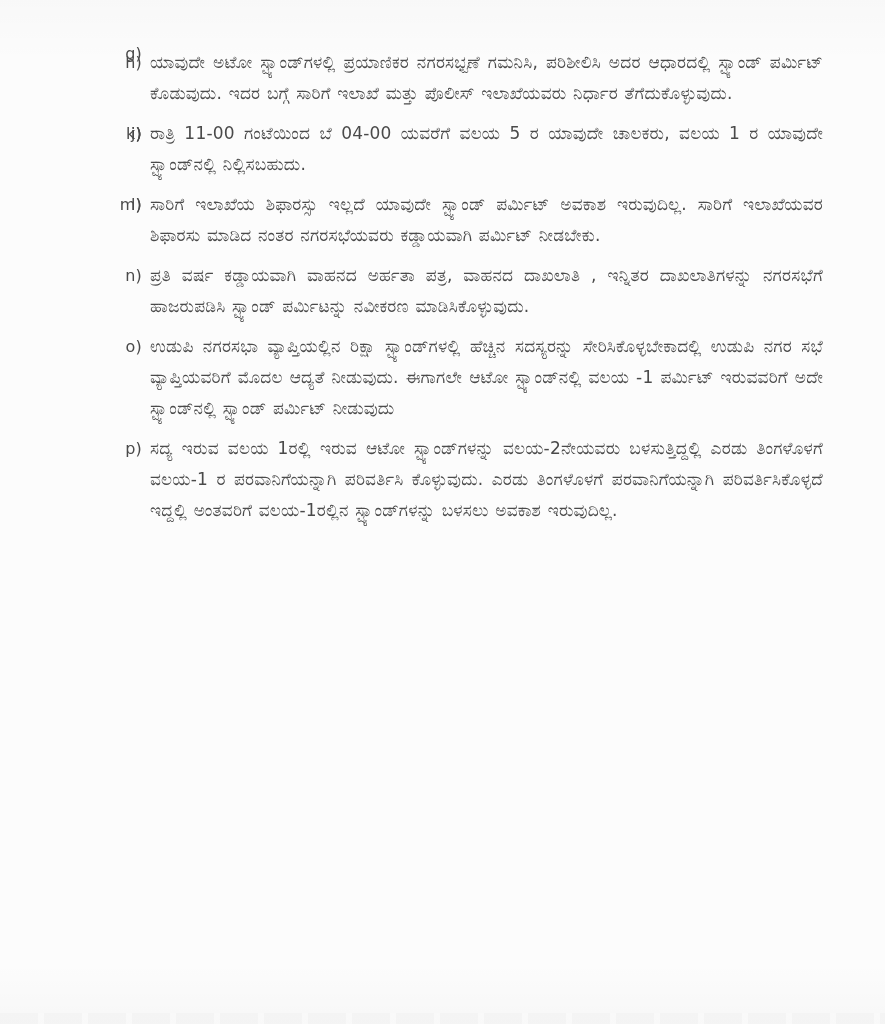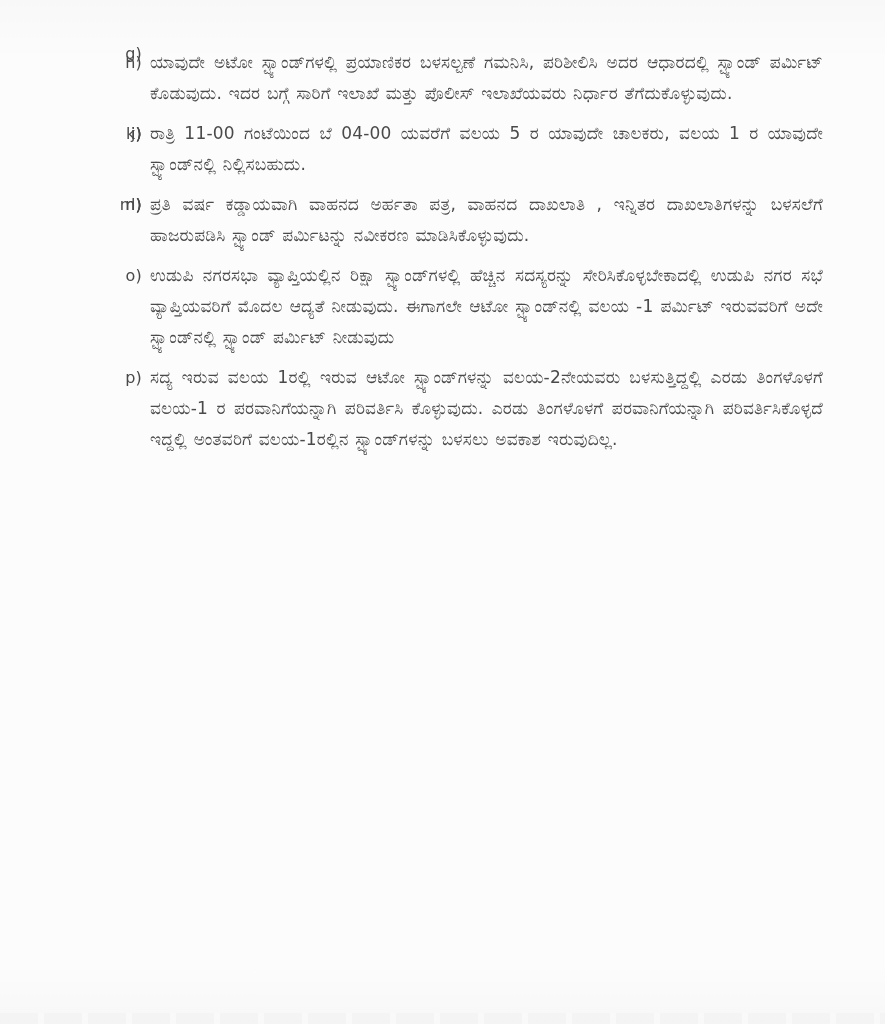--- a/index.html
+++ b/index.html
@@ -65,21 +65,21 @@
 <body>
 
 <div class="doc" style="background: rgb(252, 252, 252); color: rgb(74, 74, 74);">
   <ol class="clause-list">
   <li class="clause">
     <span class="clause-label">g)</span>
   </li>
 
   <li class="clause">
     <span class="clause-label">h)</span>
-    <span class="clause-text">ಯಾವುದೇ ಅಟೋ ಸ್ಟ್ಯಾಂಡ್‌ಗಳಲ್ಲಿ ಪ್ರಯಾಣಿಕರ ಬಳಸಲ್ಟಣೆ ಗಮನಿಸಿ, ಪರಿಶೀಲಿಸಿ ಅದರ ಆಧಾರದಲ್ಲಿ ಸ್ಟ್ಯಾಂಡ್ ಪರ್ಮಿಟ್ ಕೊಡುವುದು. ಇದರ ಬಗ್ಗೆ ಸಾರಿಗೆ ಇಲಾಖೆ ಮತ್ತು ಪೊಲೀಸ್ ಇಲಾಖೆಯವರು ನಿರ್ಧಾರ ತೆಗೆದುಕೊಳ್ಳುವುದು.</span>
+    <span class="clause-text">ಯಾವುದೇ ಅಟೋ ಸ್ಟ್ಯಾಂಡ್‌ಗಳಲ್ಲಿ ಪ್ರಯಾಣಿಕರ ನಗರಸಭ್ಟಣೆ ಗಮನಿಸಿ, ಪರಿಶೀಲಿಸಿ ಅದರ ಆಧಾರದಲ್ಲಿ ಸ್ಟ್ಯಾಂಡ್ ಪರ್ಮಿಟ್ ಕೊಡುವುದು. ಇದರ ಬಗ್ಗೆ ಸಾರಿಗೆ ಇಲಾಖೆ ಮತ್ತು ಪೊಲೀಸ್ ಇಲಾಖೆಯವರು ನಿರ್ಧಾರ ತೆಗೆದುಕೊಳ್ಳುವುದು.</span>
   </li>
 
   <li class="clause">
     <span class="clause-label">i)</span>
   </li>
 
   <li class="clause">
     <span class="clause-label">j)</span>
   </li>
 
@@ -87,25 +87,26 @@
     <span class="clause-label">k)</span>
     <span class="clause-text">ರಾತ್ರಿ 11-00 ಗಂಟೆಯಿಂದ ಬೆ 04-00 ಯವರೆಗೆ ವಲಯ 5 ರ ಯಾವುದೇ ಚಾಲಕರು, ವಲಯ 1 ರ ಯಾವುದೇ ಸ್ಟ್ಯಾಂಡ್‌ನಲ್ಲಿ ನಿಲ್ಲಿಸಬಹುದು.</span>
   </li>
 
   <li class="clause">
     <span class="clause-label">l)</span>
   </li>
 
   <li class="clause">
     <span class="clause-label">m)</span>
+    <span class="clause-text">ಸಾರಿಗೆ ಇಲಾಖೆಯ ಶಿಫಾರಸ್ಸು ಇಲ್ಲದೆ ಯಾವುದೇ ಸ್ಟ್ಯಾಂಡ್ ಪರ್ಮಿಟ್ ಅವಕಾಶ ಇರುವುದಿಲ್ಲ. ಸಾರಿಗೆ ಇಲಾಖೆಯವರ ಶಿಫಾರಸು ಮಾಡಿದ ನಂತರ ನಗರಸಭೆಯವರು ಕಡ್ಡಾಯವಾಗಿ ಪರ್ಮಿಟ್ ನೀಡಬೇಕು.</span>
   </li>
 
   <li class="clause">
     <span class="clause-label">n)</span>
-    <span class="clause-text">ಪ್ರತಿ ವರ್ಷ ಕಡ್ಡಾಯವಾಗಿ ವಾಹನದ ಅರ್ಹತಾ ಪತ್ರ, ವಾಹನದ ದಾಖಲಾತಿ , ಇನ್ನಿತರ ದಾಖಲಾತಿಗಳನ್ನು ಬಳಸಲೆಗೆ ಹಾಜರುಪಡಿಸಿ ಸ್ಟ್ಯಾಂಡ್ ಪರ್ಮಿಟನ್ನು ನವೀಕರಣ ಮಾಡಿಸಿಕೊಳ್ಳುವುದು.</span>
+    <span class="clause-text">ಪ್ರತಿ ವರ್ಷ ಕಡ್ಡಾಯವಾಗಿ ವಾಹನದ ಅರ್ಹತಾ ಪತ್ರ, ವಾಹನದ ದಾಖಲಾತಿ , ಇನ್ನಿತರ ದಾಖಲಾತಿಗಳನ್ನು ನಗರಸಭೆಗೆ ಹಾಜರುಪಡಿಸಿ ಸ್ಟ್ಯಾಂಡ್ ಪರ್ಮಿಟನ್ನು ನವೀಕರಣ ಮಾಡಿಸಿಕೊಳ್ಳುವುದು.</span>
   </li>
 
   <li class="clause">
     <span class="clause-label">o)</span>
     <span class="clause-text">ಉಡುಪಿ ನಗರಸಭಾ ವ್ಯಾಪ್ತಿಯಲ್ಲಿನ ರಿಕ್ಷಾ ಸ್ಟ್ಯಾಂಡ್‌ಗಳಲ್ಲಿ ಹೆಚ್ಚಿನ ಸದಸ್ಯರನ್ನು ಸೇರಿಸಿಕೊಳ್ಳಬೇಕಾದಲ್ಲಿ ಉಡುಪಿ ನಗರ ಸಭೆ ವ್ಯಾಪ್ತಿಯವರಿಗೆ ಮೊದಲ ಆದ್ಯತೆ ನೀಡುವುದು. ಈಗಾಗಲೇ ಆಟೋ ಸ್ಟ್ಯಾಂಡ್‌ನಲ್ಲಿ ವಲಯ -1 ಪರ್ಮಿಟ್ ಇರುವವರಿಗೆ ಅದೇ ಸ್ಟ್ಯಾಂಡ್‌ನಲ್ಲಿ ಸ್ಟ್ಯಾಂಡ್ ಪರ್ಮಿಟ್ ನೀಡುವುದು</span>
   </li>
 
   <li class="clause">
     <span class="clause-label">p)</span>
     <span class="clause-text">ಸದ್ಯ ಇರುವ ವಲಯ 1ರಲ್ಲಿ ಇರುವ ಆಟೋ ಸ್ಟ್ಯಾಂಡ್‌ಗಳನ್ನು ವಲಯ-2ನೇಯವರು ಬಳಸುತ್ತಿದ್ದಲ್ಲಿ ಎರಡು ತಿಂಗಳೊಳಗೆ ವಲಯ-1 ರ ಪರವಾನಿಗೆಯನ್ನಾಗಿ ಪರಿವರ್ತಿಸಿ ಕೊಳ್ಳುವುದು. ಎರಡು ತಿಂಗಳೊಳಗೆ ಪರವಾನಿಗೆಯನ್ನಾಗಿ ಪರಿವರ್ತಿಸಿಕೊಳ್ಳದೆ ಇದ್ದಲ್ಲಿ ಅಂತವರಿಗೆ ವಲಯ-1ರಲ್ಲಿನ ಸ್ಟ್ಯಾಂಡ್‌ಗಳನ್ನು ಬಳಸಲು ಅವಕಾಶ ಇರುವುದಿಲ್ಲ.</span>

